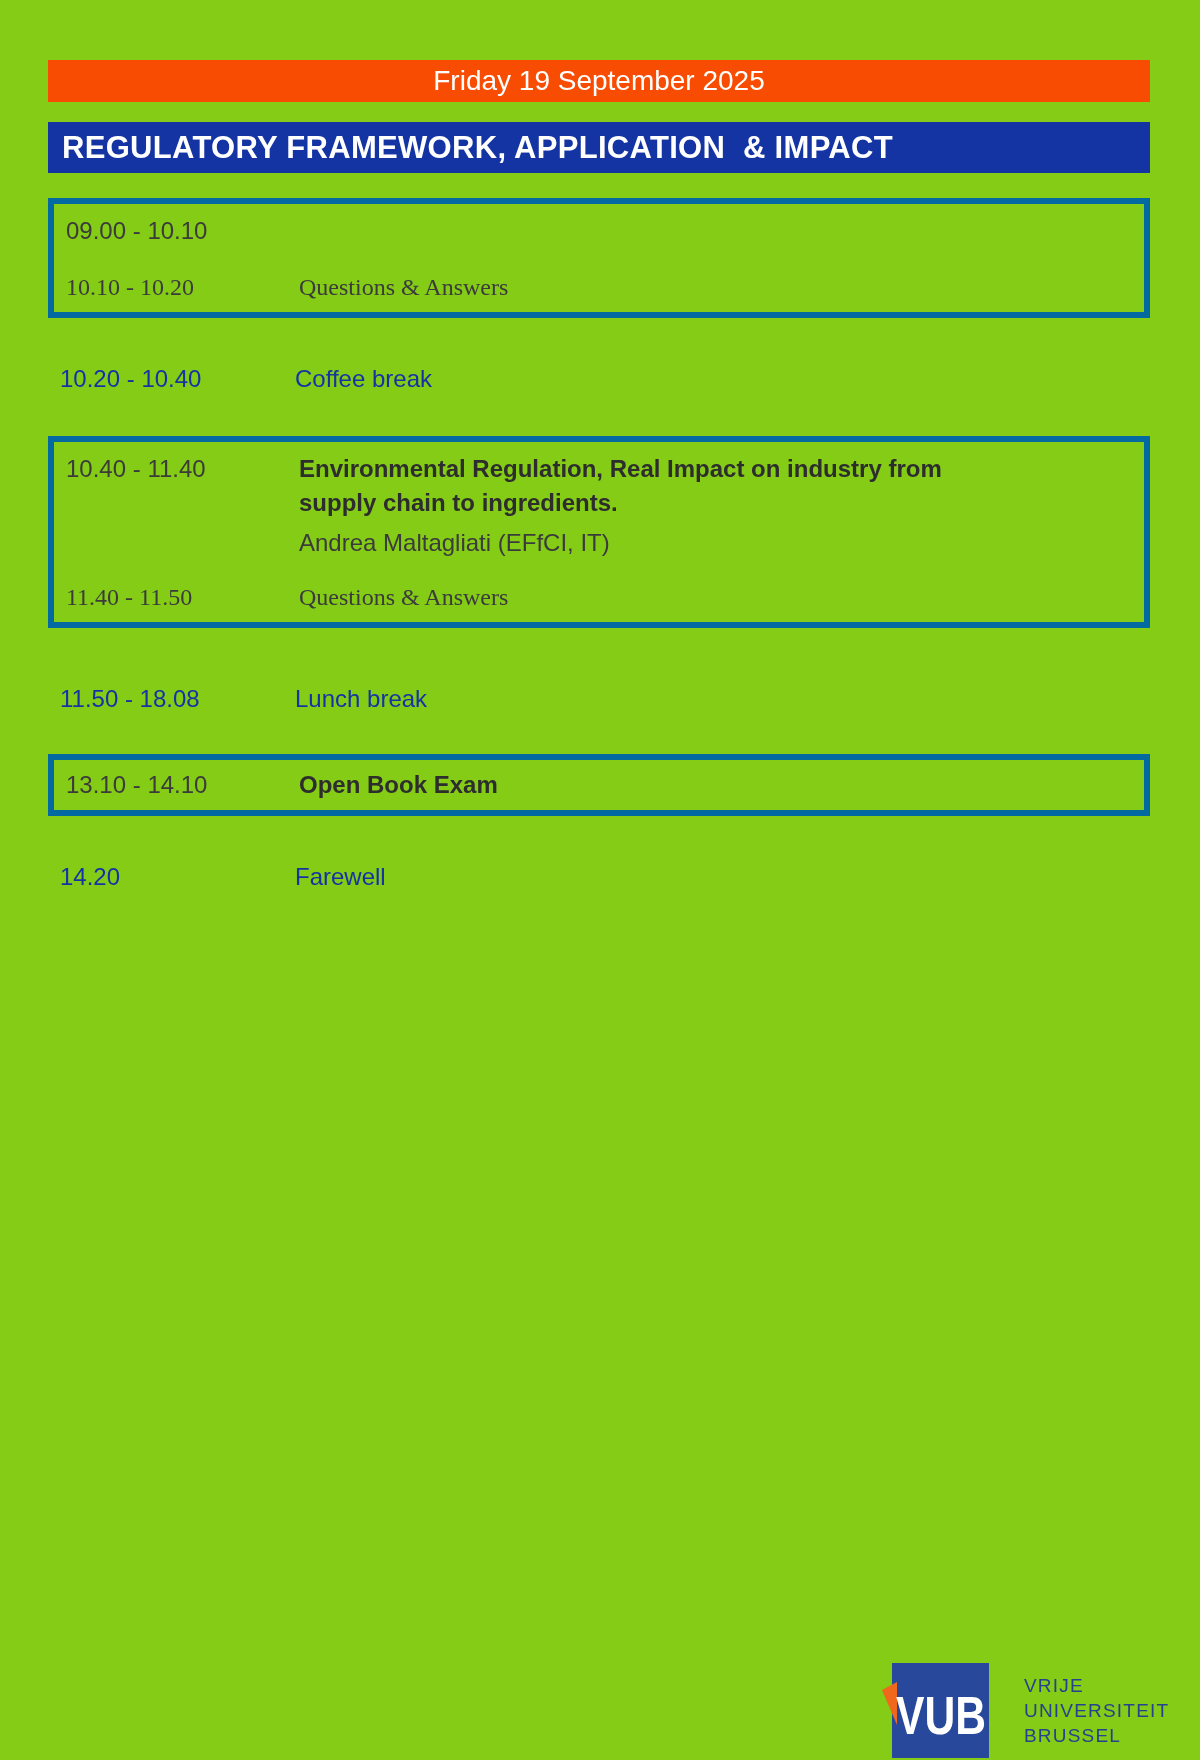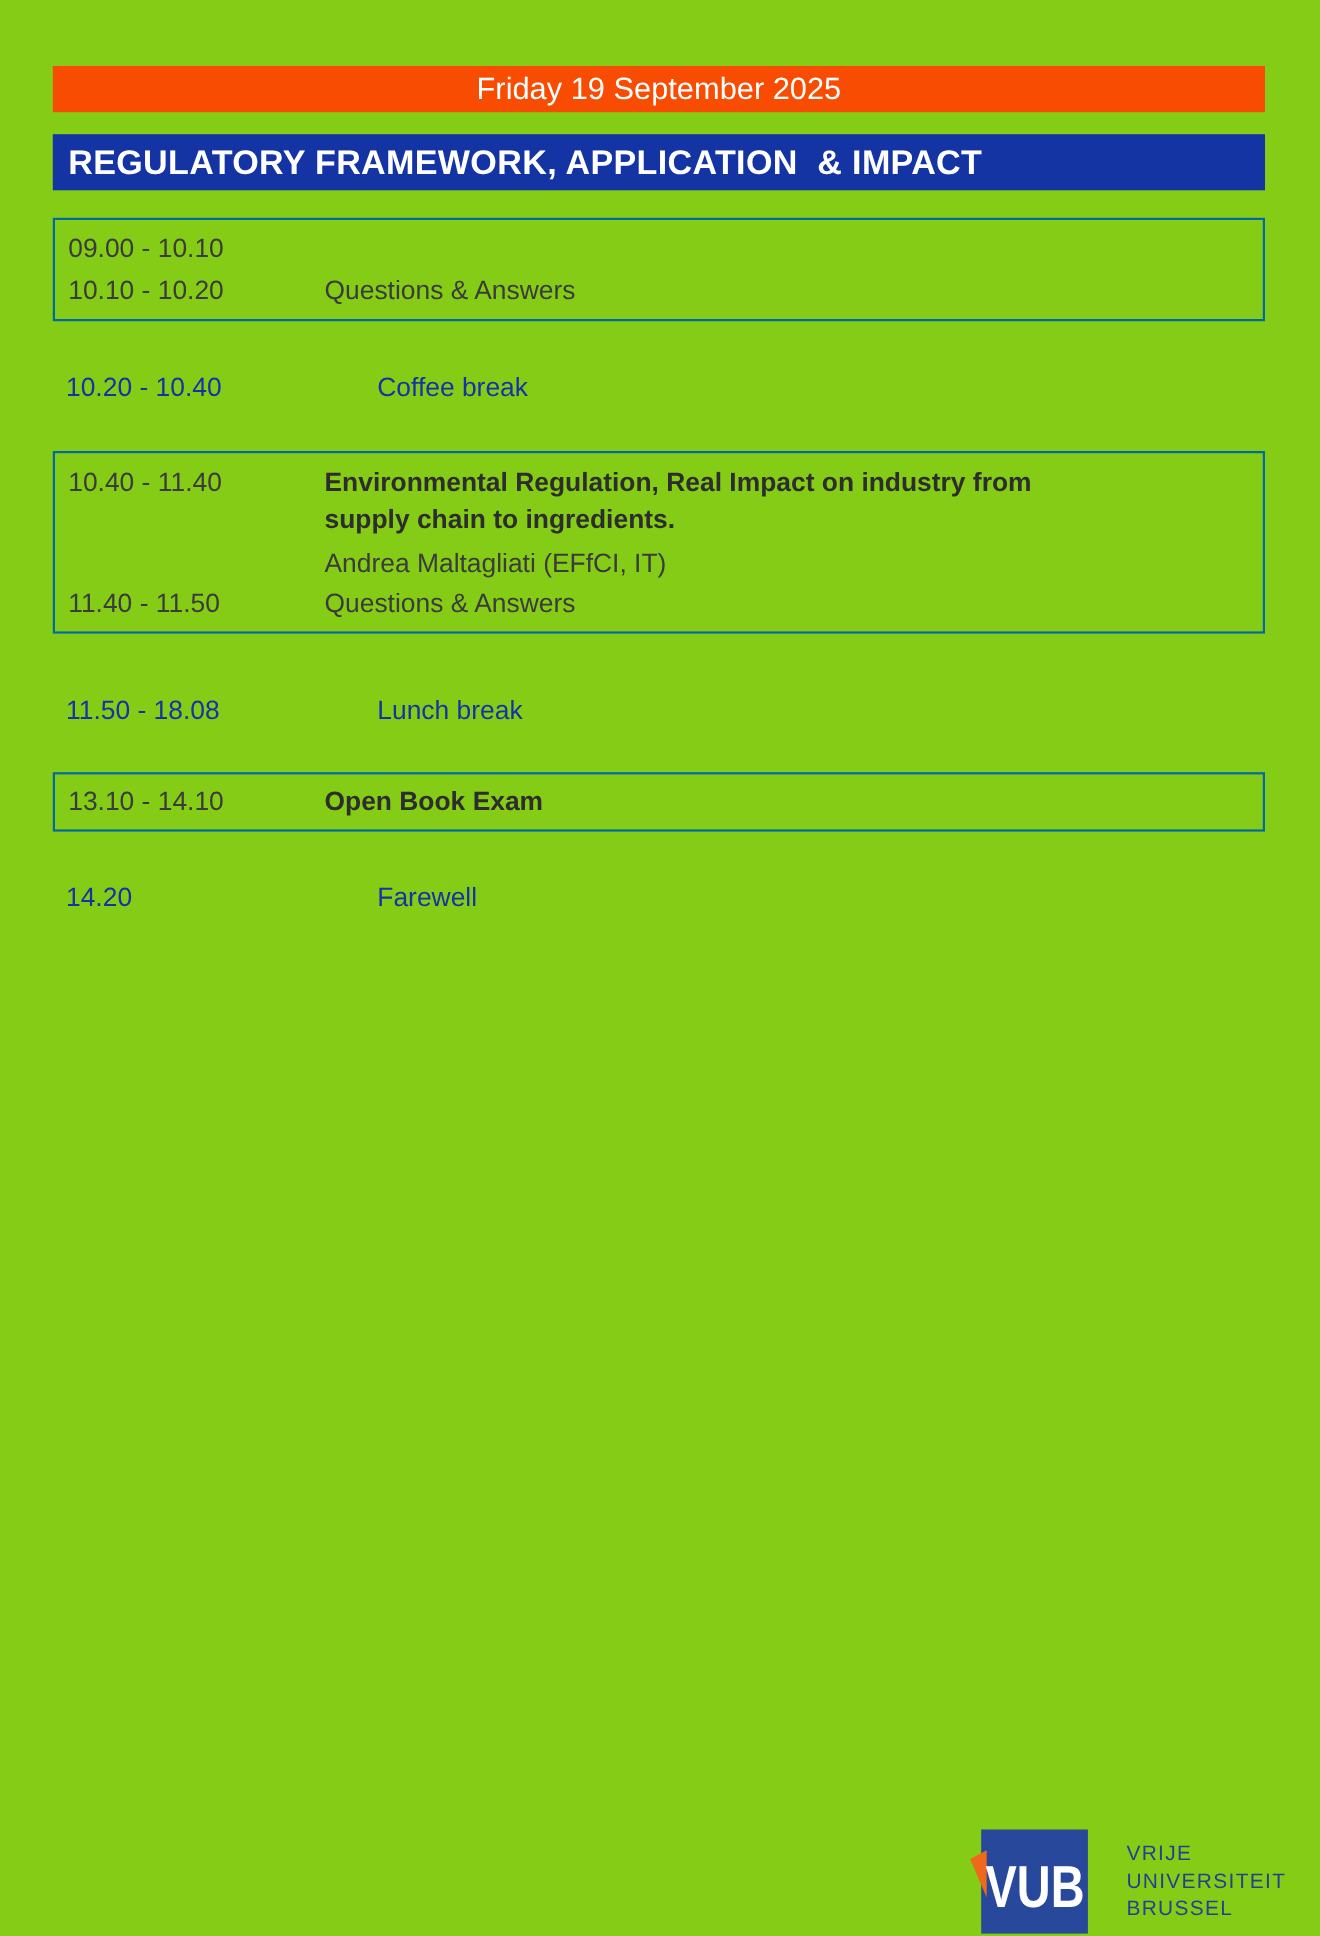--- a/index.html
+++ b/index.html
@@ -36,21 +36,21 @@
     background: #1434A4;
     padding-left: 14px;
     font-size: 31px;
     font-weight: bold;
     letter-spacing: 0.3px;
     white-space: pre-wrap;
   }
   .session-box {
     margin-left: 48px;
     margin-right: 50px;
-    border: 2px solid #0369a1;
+    border: 6px solid #0369a1;
     padding: 10px 16px 10px 12px;
     box-sizing: border-box;
   }
   .box-1 { margin-top: 25px; }
   .box-2 { margin-top: 42px; }
   .box-exam { margin-top: 40px; }
   .row { display: flex; }
   .time-col {
     flex: 0 0 233px;
     width: 233px;
@@ -65,42 +65,41 @@
     line-height: 34px;
     color: #2d2d2d;
     white-space: pre-line;
   }
   .speaker {
     margin-top: 8px;
     font-size: 24px;
     line-height: 30px;
     color: #3b3b3b;
   }
-  .qa-row { margin-top: 6px; }
+  .qa-row { margin-top: 24px; font-family: Liberation Serif, serif; }
   .qa-row .time-col { line-height: 30px; }
   .qa-label {
     font-size: 24px;
     line-height: 30px;
     color: #3b3b3b;
   }
   .exam-title {
     font-size: 24px;
     font-weight: bold;
     line-height: 30px;
     color: #2d2d2d;
   }
   .exam-time { line-height: 30px; }
   .break-row {
     display: flex;
     margin-left: 60px;
     margin-right: 50px;
     color: #1434A4;
     font-size: 24px;
     line-height: 30px;
-    gap: 48px;
   }
   .break-row .time-col {
     flex: 0 0 235px;
     width: 235px;
     color: inherit;
     line-height: 30px;
   }
   .break-coffee { margin-top: 46px; }
   .break-lunch { margin-top: 56px; }
   .break-farewell { margin-top: 46px; }

